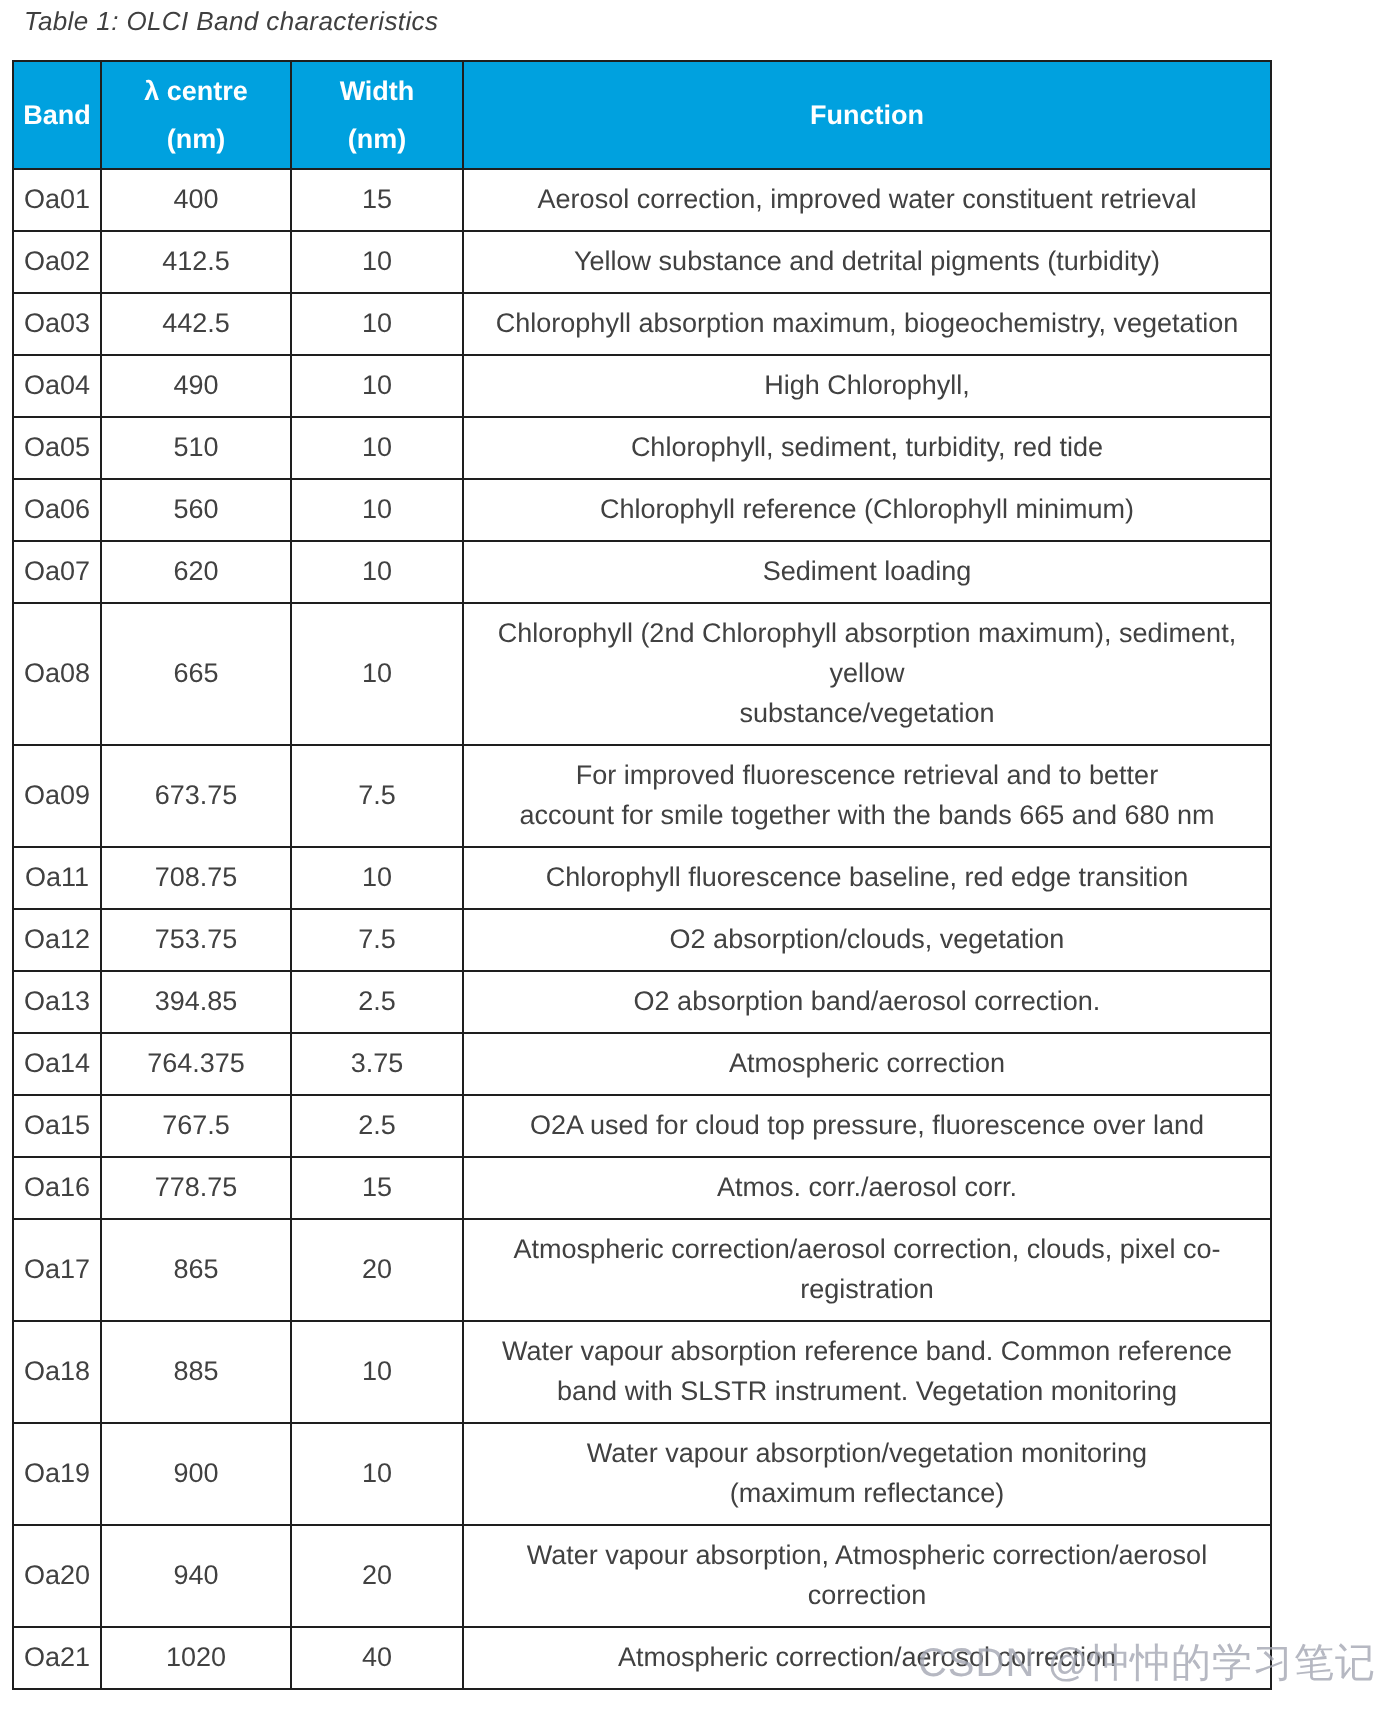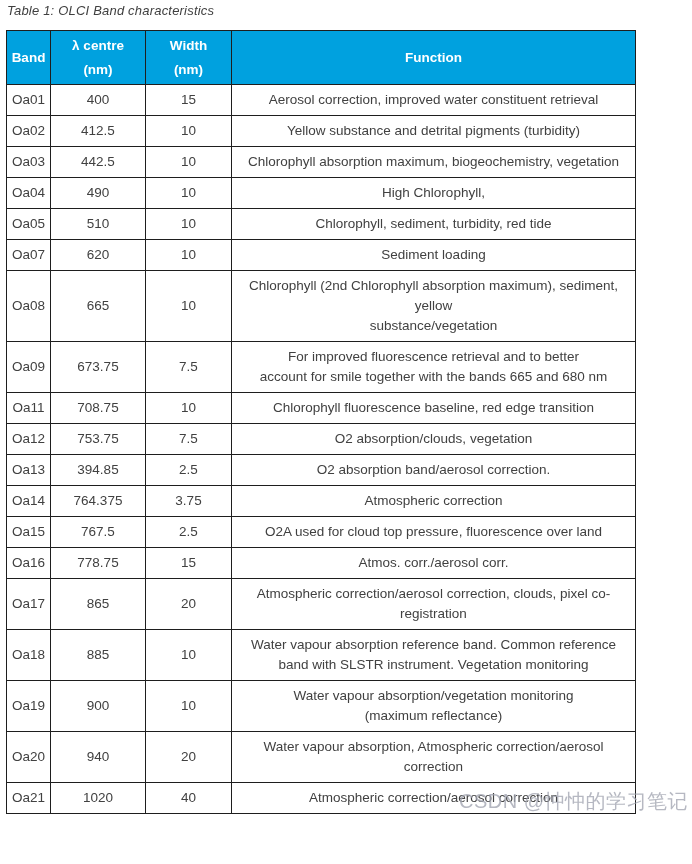--- a/index.html
+++ b/index.html
@@ -16,21 +16,21 @@
   }
   .page {
     position: relative;
     padding: 3px 5px 0 6px;
   }
   .caption {
     font-style: italic;
     font-size: 13px;
     line-height: 15px;
     color: #3f3f3f;
-    margin: 0 0 12px 1px;
+    margin: 0 0 12px 6px;
     letter-spacing: 0.2px;
   }
   table.band-table {
     border-collapse: collapse;
     table-layout: fixed;
     width: 630px;
   }
   .band-table col.col-band    { width: 44px; }
   .band-table col.col-centre  { width: 95px; }
   .band-table col.col-width   { width: 86px; }
@@ -117,20 +117,26 @@
     <td>10</td>
     <td>High Chlorophyll,</td>
   </tr>
         <tr>
     <td>Oa05</td>
     <td>510</td>
     <td>10</td>
     <td>Chlorophyll, sediment, turbidity, red tide</td>
   </tr>
         <tr>
+    <td>Oa06</td>
+    <td>560</td>
+    <td>10</td>
+    <td>Chlorophyll reference (Chlorophyll minimum)</td>
+  </tr>
+        <tr>
     <td>Oa07</td>
     <td>620</td>
     <td>10</td>
     <td>Sediment loading</td>
   </tr>
         <tr>
     <td>Oa08</td>
     <td>665</td>
     <td>10</td>
     <td>Chlorophyll (2nd Chlorophyll absorption maximum), sediment,

